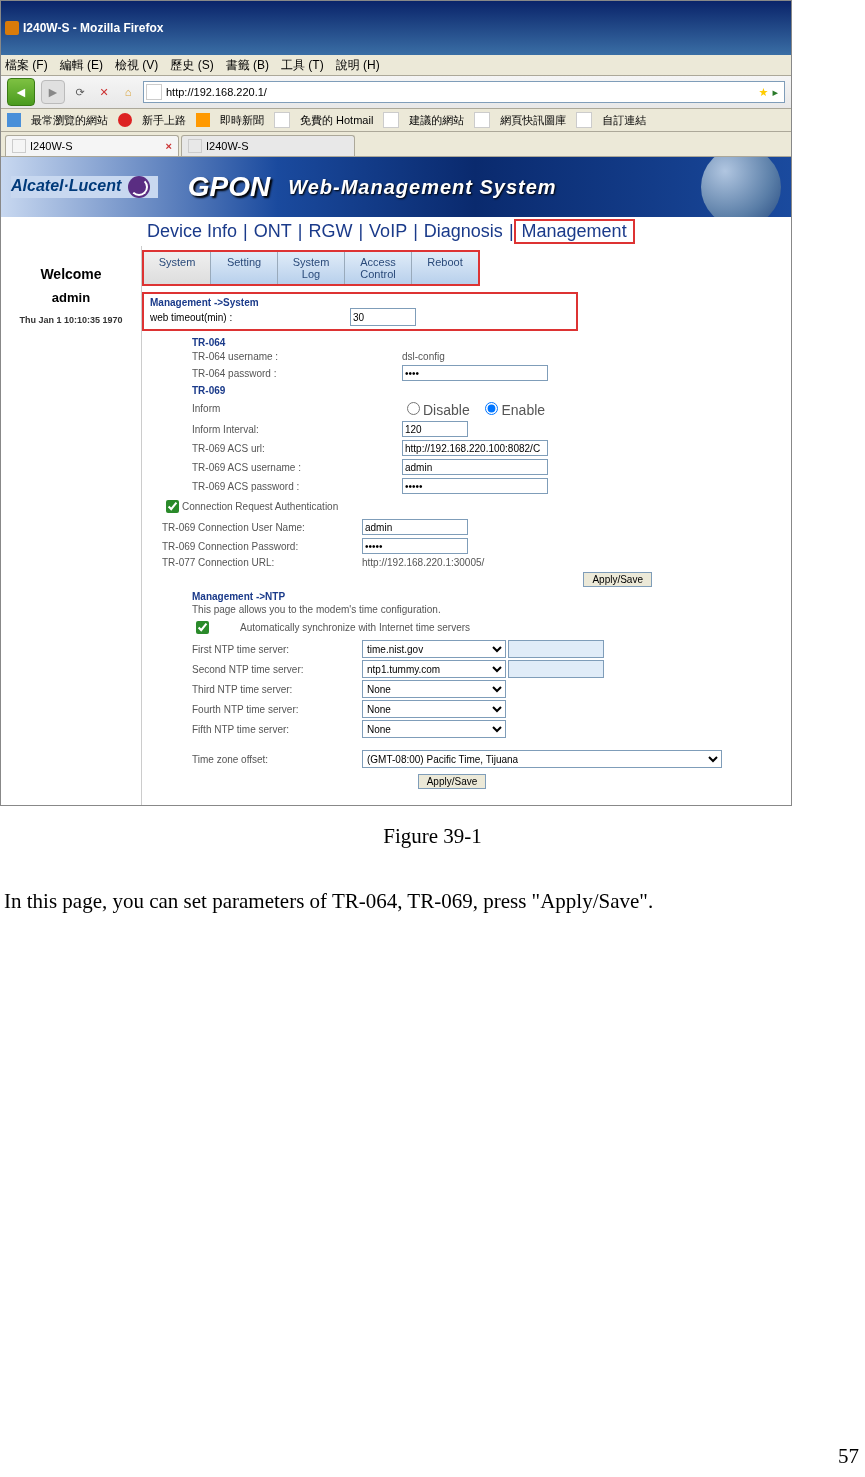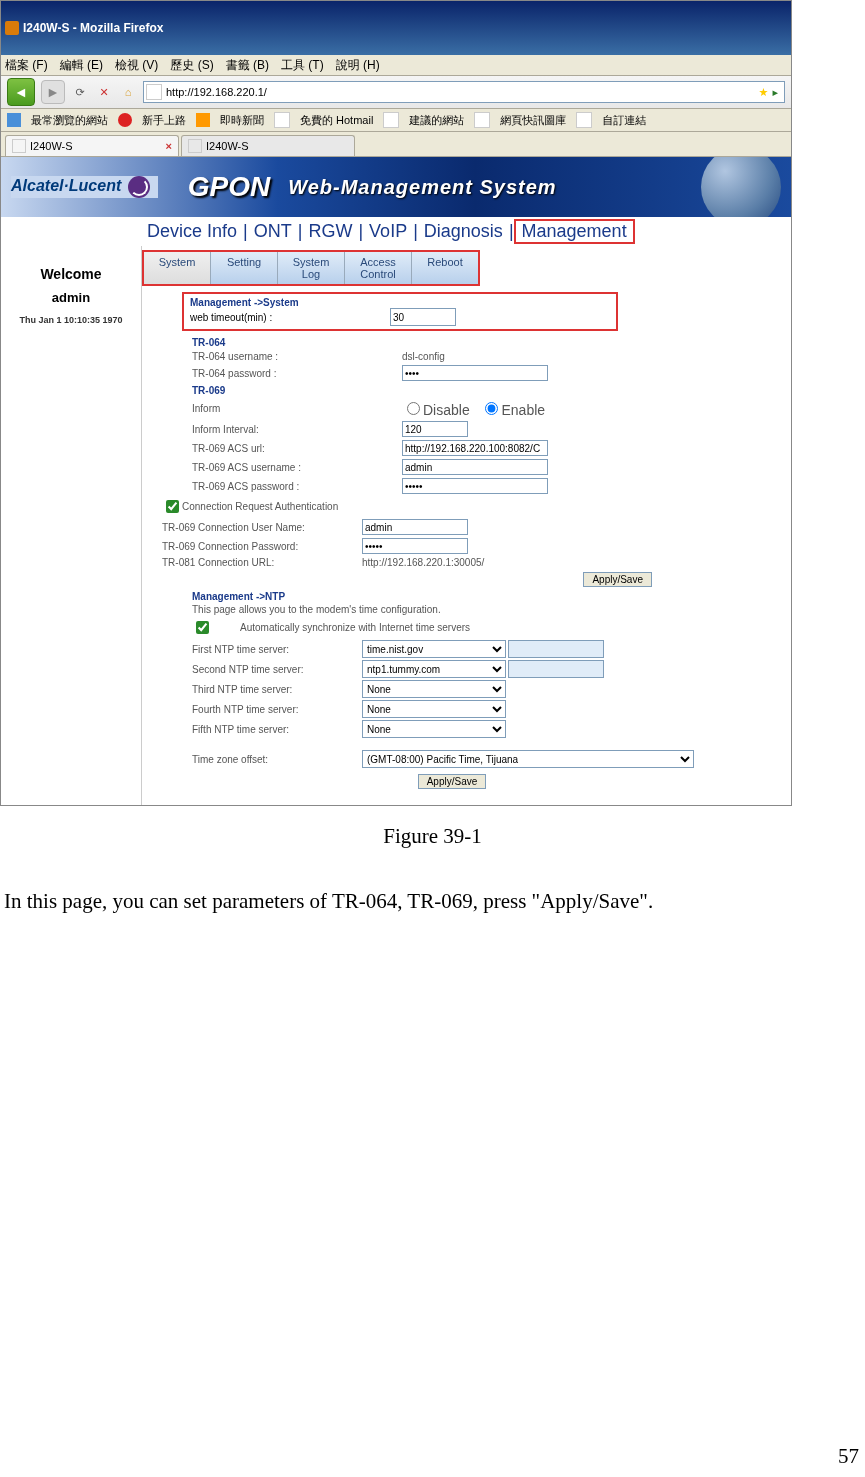--- a/index.html
+++ b/index.html
@@ -47,42 +47,42 @@
   .sidebar .welcome { font-weight:bold; font-size:14px; margin-bottom:8px; }
   .sidebar .admin { font-weight:bold; font-size:13px; margin-bottom:10px; }
   .sidebar .date { font-weight:bold; font-size:9px; color:#333; }
   .main-panel { flex:1; padding:4px 8px 10px 0; border-left:1px solid #ccc; }
   
   .sub-tabs { display:flex; border:2px solid #d33; width:max-content; margin-bottom:6px; }
   .sub-tab { background:linear-gradient(to bottom,#e0ecf8,#b8d0ec); border-right:1px solid #9ab; padding:4px 10px; font-size:11px; color:#2a4a7a; text-align:center; min-width:46px; line-height:12px; }
   .sub-tab.active { background:linear-gradient(to bottom,#f0f0f0,#ddd); }
   .sub-tab:last-child { border-right:none; }
   
-  .sys-box { border:2px solid #d33; padding:3px 6px; width:420px; margin-left:40px; margin-bottom:6px; background:#fff; }
+  .sys-box { border:2px solid #d33; padding:3px 6px; width:420px; margin-bottom:6px; background:#fff; }
   .sys-box .hdr { color:#1a3a8a; font-weight:bold; font-size:10px; }
   .sys-box .row { display:flex; align-items:center; font-size:10px; }
   .sys-box .row label { width:200px; }
   .sys-box .row input { border:1px solid #7f9db9; font-size:10px; height:14px; width:60px; }
   
   .fsection { margin-left:50px; font-size:10px; color:#555; }
   .fsection .shdr { color:#1a3a8a; font-weight:bold; font-size:10px; margin:4px 0 2px; }
   .frow { display:flex; align-items:center; margin:3px 0; }
   .frow label { width:210px; }
   .frow .val { }
   .frow input[type=text],.frow input[type=password] { border:1px solid #7f9db9; font-size:10px; height:14px; width:140px; padding:0 2px; }
   .frow input.short { width:60px; }
   .radio-lbl { font-size:14px; margin-right:8px; }
   .chk { accent-color:#2a8a2a; }
   .btn { border:1px solid #7f9db9; background:#ece9d8; font-size:10px; padding:1px 8px; }
   .btn-row { text-align:right; width:460px; margin:4px 0 4px 50px; }
   .btn-row2 { text-align:center; width:520px; margin:6px 0 6px 50px; }
   .ntp-row { display:flex; align-items:center; margin:2px 0; }
   .ntp-row label { width:170px; font-size:10px; }
   .ntp-row select { border:1px solid #7f9db9; font-size:10px; height:18px; width:144px; background:#fff; }
-  .ntp-row select.wide { width:332px; }
+  .ntp-row select.wide { width:360px; }
   .ntp-row input.extra { border:1px solid #7f9db9; background:#e0ecf8; height:14px; width:90px; margin-left:2px; }
   
   .doc-text { font-family:"Times New Roman",serif; font-size:21px; color:#000; }
   .fig-caption { text-align:center; margin:18px 0 40px; }
   .body-text { margin:10px 0 0 4px; }
   .pagenum { text-align:right; font-size:21px; margin-top:530px; padding-right:6px; }
 </style>
 </head>
 <body>
 
@@ -245,21 +245,21 @@
         </div>
         <div class="frow" style="margin-left:-30px;">
           <label style="width:200px;">TR-069 Connection User Name:</label>
           <input type="text" style="width: 100px;" value="admin">
         </div>
         <div class="frow" style="margin-left:-30px;">
           <label style="width:200px;">TR-069 Connection Password:</label>
           <input type="password" style="width: 100px;" value="*****">
         </div>
         <div class="frow" style="margin-left:-30px;">
-          <label style="width:200px;">TR-081 Connection URL:</label>
+          <label style="width:200px;">TR-077 Connection URL:</label>
           <span>http://192.168.220.1:30005/</span>
         </div>
       </div>
 
       <div class="btn-row">
         <button class="btn">Apply/Save</button>
       </div>
 
       <div class="fsection">
         <div class="shdr" style="color:#1a3a8a;">Management -&gt;NTP</div>

